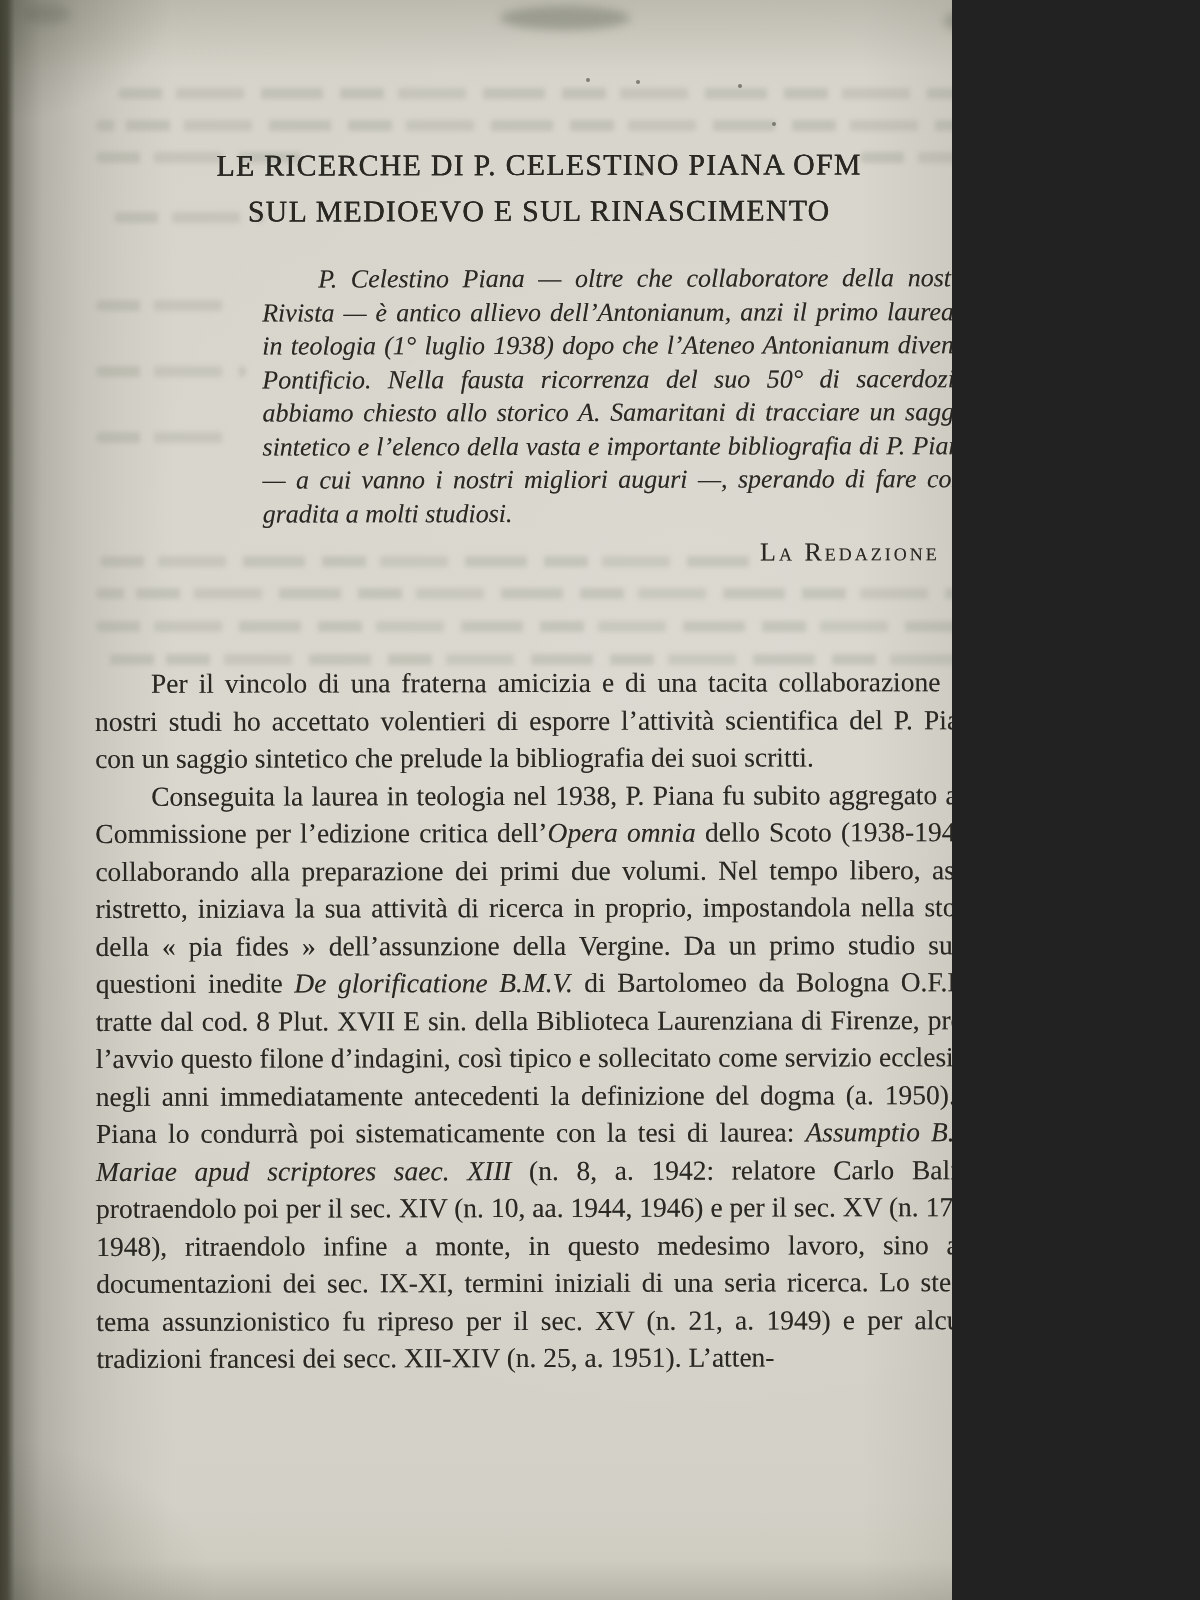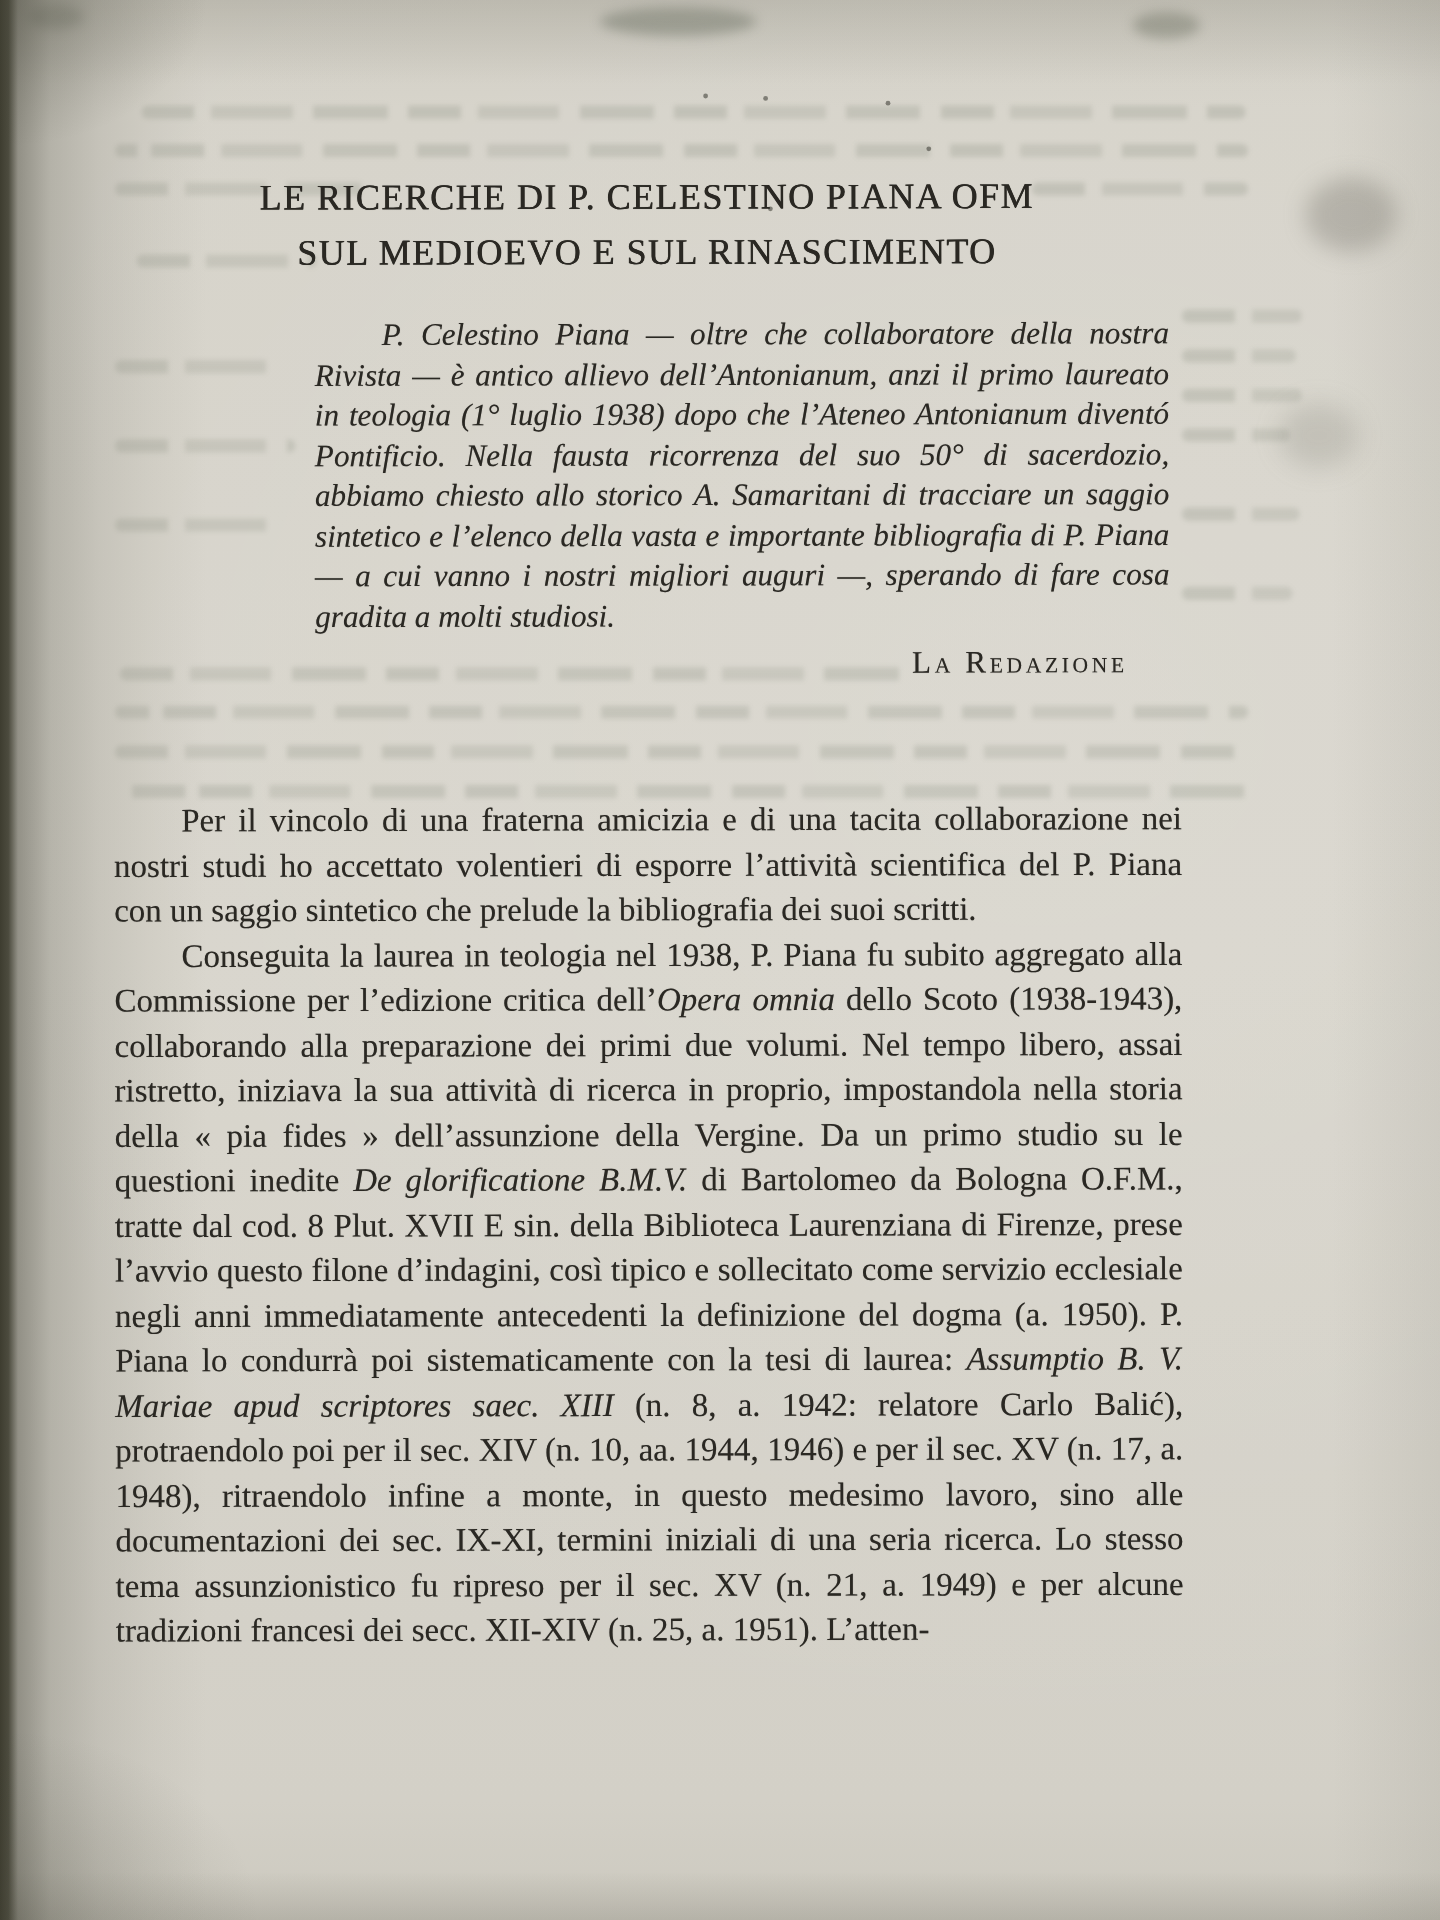--- a/index.html
+++ b/index.html
@@ -1,19 +1,19 @@
 <!DOCTYPE html>
 <html><head>
 <meta charset="utf-8">
 <style>
   html, body { margin: 0; padding: 0; background: #222; }
 
   .photo {
     position: relative;
-    width: 1200px;
+    width: 952px;
     height: 1600px;
     overflow: hidden;
     background:
       radial-gradient(140% 90% at 72% 38%, rgba(255,255,255,0.10), rgba(0,0,0,0) 62%),
       linear-gradient(180deg, #cfccc2 0px, #d6d3ca 90px, #d8d5cc 800px, #d3d0c7 1500px, #ccc9bf 1600px);
     font-family: "Liberation Serif", "DejaVu Serif", serif;
     color: #2a2823;
   }
 
   

